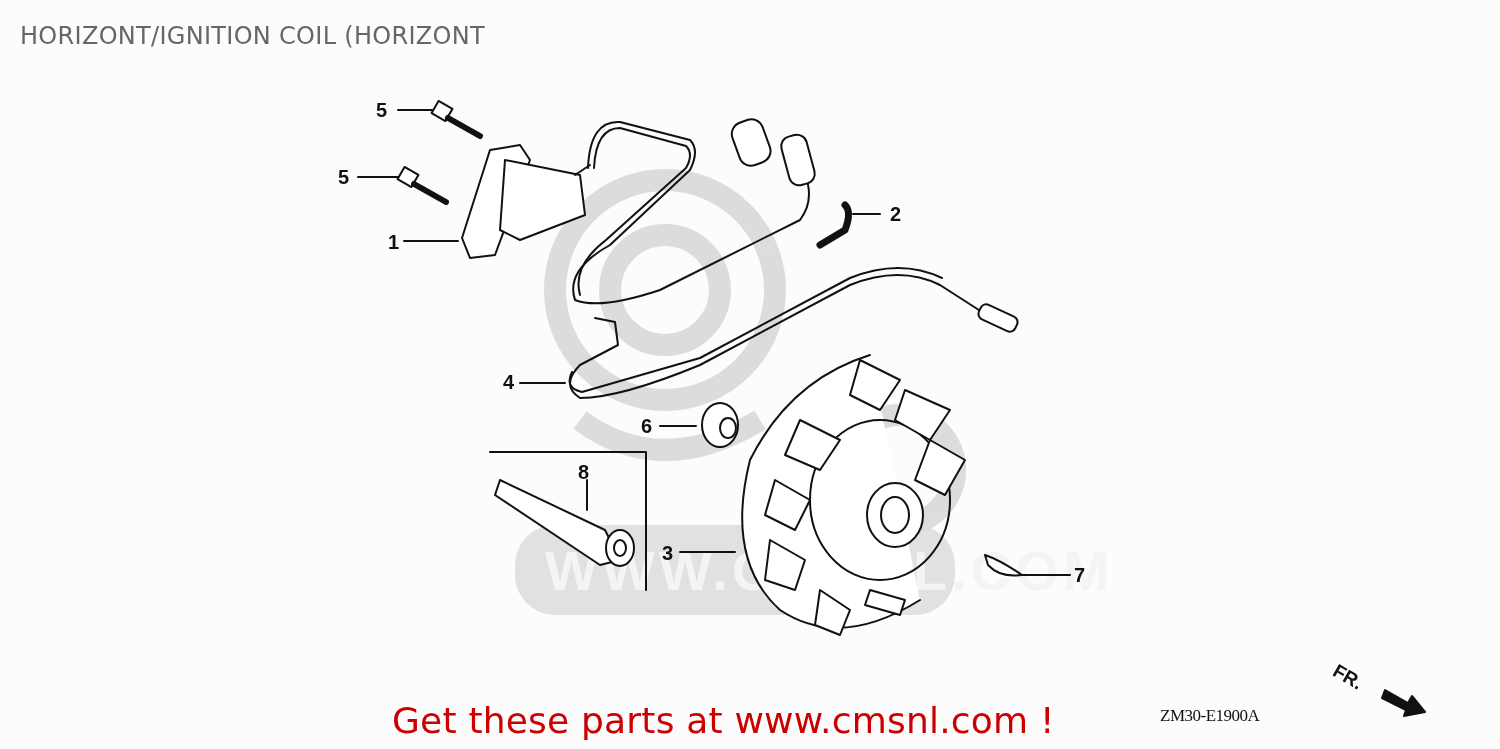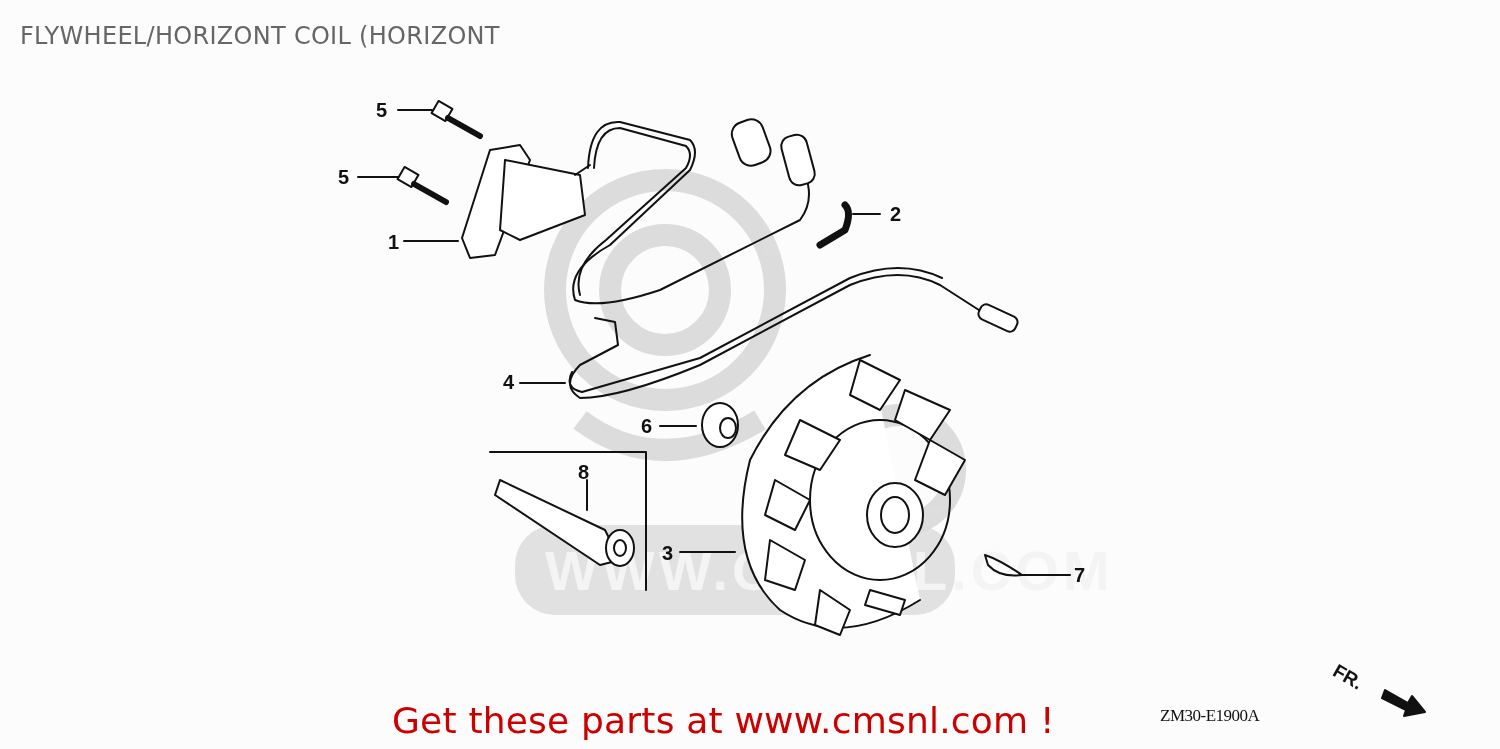--- a/index.html
+++ b/index.html
@@ -31,21 +31,21 @@
   }
   .promo {
     position: absolute; left: 392px; top: 700px;
     font-family: "DejaVu Sans", sans-serif; font-size: 36px; color: #cc0000;
     letter-spacing: 0.2px;
   }
 </style>
 </head>
 <body>
 
-<div class="title">FLYWHEEL/HORIZONT COIL (HORIZONT</div>
+<div class="title">HORIZONT/IGNITION COIL (HORIZONT</div>
 
 <svg class="diagram" viewBox="0 0 1500 749" xmlns="http://www.w3.org/2000/svg">
 
   <g fill="none" stroke="#d9d9d9" stroke-width="22" opacity="0.9">
     <circle cx="665" cy="290" r="110"></circle>
     <circle cx="665" cy="290" r="55"></circle>
     <path d="M580 420 Q660 480 760 420"></path>
     <circle cx="900" cy="470" r="55"></circle>
   </g>
   <rect x="515" y="525" width="440" height="90" rx="40" fill="#dcdcdc" opacity="0.85"></rect>

